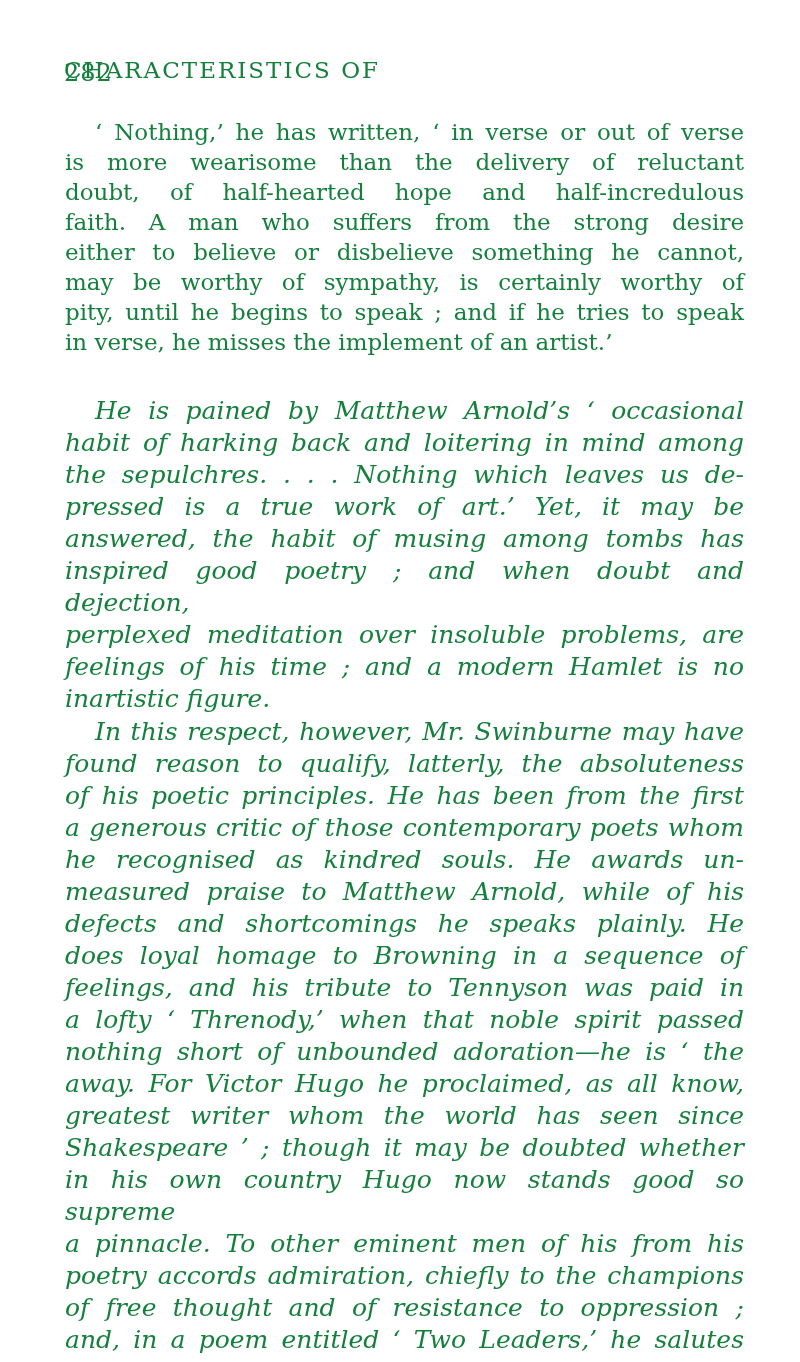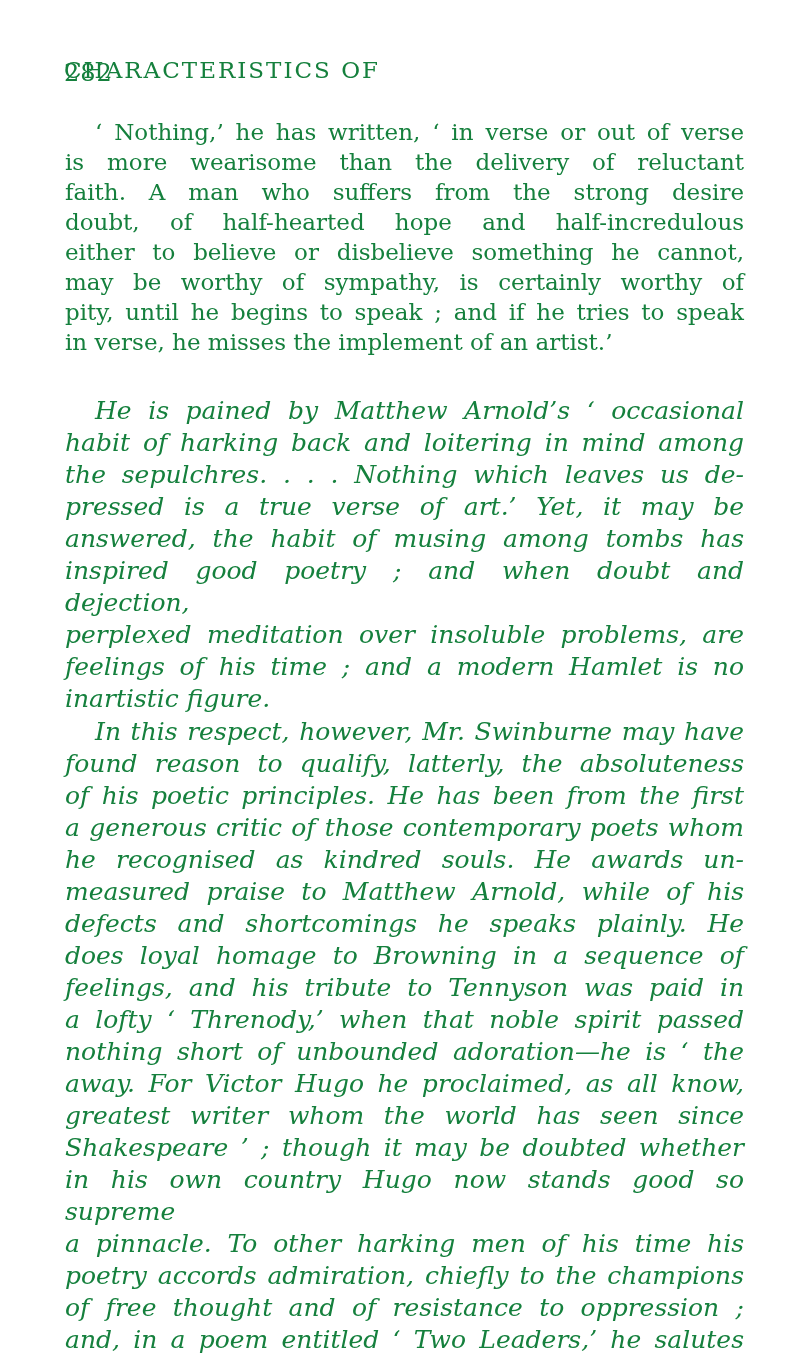--- a/index.html
+++ b/index.html
@@ -73,32 +73,32 @@
 
 <div class="page">
   <div class="running-head">
     <span class="pagenum">282</span>
     <span class="htitle">CHARACTERISTICS OF</span>
   </div>
   <div class="text-block" id="text-block">
       <div class="para quote">
         <div class="line first">‘ Nothing,’ he has written, ‘ in verse or out of verse</div>
         <div class="line">is more wearisome than the delivery of reluctant</div>
+        <div class="line">doubt, of half-hearted hope and half-incredulous</div>
         <div class="line">faith.  A man who suffers from the strong desire</div>
-        <div class="line">doubt, of half-hearted hope and half-incredulous</div>
         <div class="line">either to believe or disbelieve something he cannot,</div>
         <div class="line">may be worthy of sympathy, is certainly worthy of</div>
         <div class="line">pity, until he begins to speak ; and if he tries to speak</div>
         <div class="line lastline">in verse, he misses the implement of an artist.’</div>
       </div>
       <div class="para body">
         <div class="line first">He is pained by Matthew Arnold’s ‘ occasional</div>
         <div class="line">habit of harking back and loitering in mind among</div>
         <div class="line">the sepulchres. . . . Nothing which leaves us de-</div>
-        <div class="line">pressed is a true verse of art.’  Yet, it may be</div>
+        <div class="line">pressed is a true work of art.’  Yet, it may be</div>
         <div class="line">answered, the habit of musing among tombs has</div>
         <div class="line">inspired good poetry ;  and when doubt and dejection,</div>
         <div class="line">perplexed meditation over insoluble problems, are</div>
         <div class="line">feelings of his time ;  and a modern Hamlet is no</div>
         <div class="line lastline">inartistic figure.</div>
       </div>
       <div class="para body">
         <div class="line first">In this respect, however, Mr. Swinburne may have</div>
         <div class="line">found reason to qualify, latterly, the absoluteness</div>
         <div class="line">of his poetic principles.  He has been from the first</div>
@@ -107,19 +107,19 @@
         <div class="line">measured praise to Matthew Arnold, while of his</div>
         <div class="line">defects and shortcomings he speaks plainly.  He</div>
         <div class="line">does loyal homage to Browning in a sequence of</div>
         <div class="line">feelings, and his tribute to Tennyson was paid in</div>
         <div class="line">a lofty ‘ Threnody,’ when that noble spirit passed</div>
         <div class="line">nothing short of unbounded adoration—he is ‘ the</div>
         <div class="line">away.  For Victor Hugo he proclaimed, as all know,</div>
         <div class="line">greatest writer whom the world has seen since</div>
         <div class="line">Shakespeare ’ ;  though it may be doubted whether</div>
         <div class="line">in his own country Hugo now stands good so supreme</div>
-        <div class="line">a pinnacle.  To other harking men of his time his</div>
+        <div class="line">a pinnacle.  To other eminent men of his from his</div>
         <div class="line">poetry accords admiration, chiefly to the champions</div>
         <div class="line">of free thought and of resistance to oppression ;</div>
         <div class="line">and, in a poem entitled ‘ Two Leaders,’ he salutes</div>
       </div>
     </div>
 </div>
 
 </body></html>

